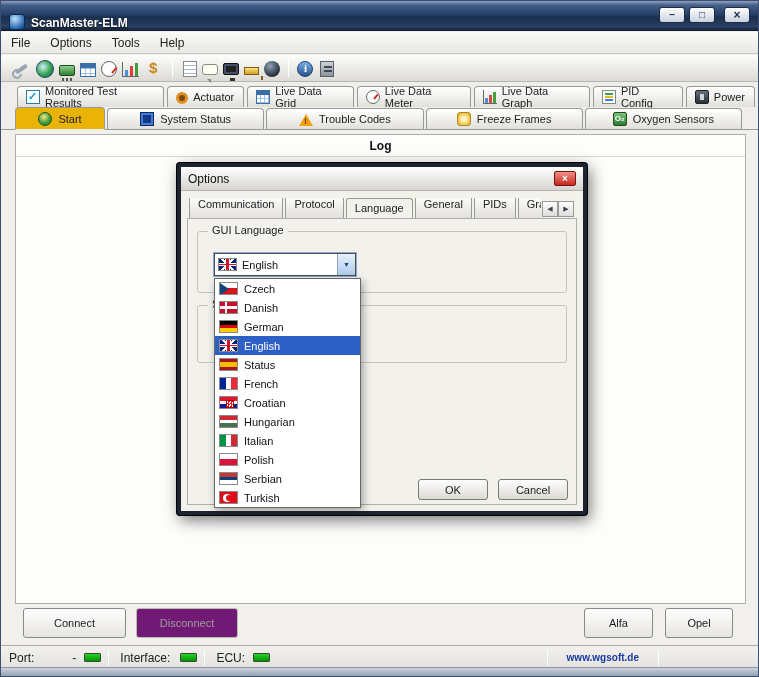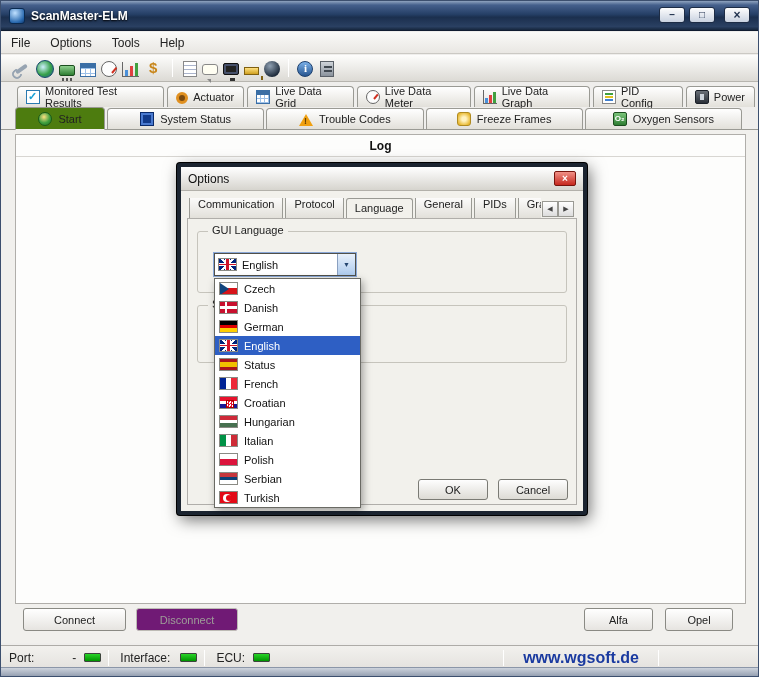--- a/index.html
+++ b/index.html
@@ -5,21 +5,21 @@
   * { margin:0; padding:0; box-sizing:border-box; }
   html,body { background:#9aa7ba; }
   body { font-family:"Liberation Sans", sans-serif; }
 
   .window { position:relative; width:759px; height:677px; background:#efeeec;
             border:1px solid #3c4f6e; overflow:hidden; }
 
   
   .titlebar { position:absolute; left:0; top:0; right:0; height:30px;
     background:linear-gradient(to bottom,#8fa3bf 0%,#45608c 14%,#253f66 46%,#1b2f4e 56%,#2a4062 88%,#16263d 100%);
-    border-bottom:1px solid #101c30; display:flex; align-items:center; }
+    border-bottom:1px solid #101c30; display:flex; align-items:flex-end; }
   .app-icon { width:16px; height:16px; margin:0 6px 0 8px; border-radius:3px;
     background:radial-gradient(circle at 5px 4px,#bfe0ff,#2a6ab0 70%,#123a70); border:1px solid #0a2a50; }
   .title-text { color:#fff; font-size:12px; font-weight:bold; text-shadow:0 1px 2px #000; }
   .win-controls { position:absolute; right:8px; top:6px; display:flex; gap:4px; }
   .win-btn { width:26px; height:16px; border:1px solid #1d2c45; border-radius:3px;
     background:linear-gradient(#fdfdfd,#c9d2e0); color:#22334f; font-size:10px;
     display:flex; align-items:center; justify-content:center; line-height:1; }
   .win-btn.close { margin-left:5px; }
   .wb-min::after { content:"–"; font-weight:bold; }
   .wb-max::after { content:"□"; }
@@ -85,21 +85,21 @@
   .tabrow1 { position:absolute; left:0; top:84px; right:0; height:22px; display:flex;
     align-items:flex-end; padding-left:16px; }
   .tab1 { display:flex; align-items:center; gap:5px; font-size:11px; color:#222;
     border:1px solid #9a9a94; border-bottom:none; border-radius:4px 4px 0 0;
     background:linear-gradient(#ffffff,#e2e0da); padding:3px 9px 3px 8px; margin-right:3px; height:21px; }
   .tabrow2 { position:absolute; left:0; top:106px; right:0; height:23px; display:flex;
     align-items:flex-end; padding:0 14px; border-bottom:1px solid #9a9a94; background:transparent; }
   .tab2 { flex:1; display:flex; align-items:center; justify-content:center; gap:6px; font-size:11px;
     color:#222; border:1px solid #9a9a94; border-bottom:none; border-radius:4px 4px 0 0;
     background:linear-gradient(#ffffff,#e2e0da); height:21px; margin-right:2px; }
-  .tab2.active { flex:0 0 90px; background:#4d7c0f; height:23px; position:relative; z-index:2;
+  .tab2.active { flex:0 0 90px; background:#eab308; height:23px; position:relative; z-index:2;
     margin-bottom:-1px; border-bottom:1px solid #f1f0ed; }
 
   .ic { width:14px; height:14px; position:relative; display:inline-block; flex:none; }
   .ic-results { background:#fff; border:1px solid #2a7ab0; }
   .ic-results::after { content:"\2713"; position:absolute; left:1px; top:-1px; color:#17a0d4; font-size:11px; font-weight:bold; }
   .ic-actuator { width:12px; height:12px; margin-top:1px; border:3px solid #e09020; border-radius:50%; background:#7a4a10; }
   .ic-grid { background-color:#fff; border:1px solid #3a6ea5;
     background-image:linear-gradient(#3a6ea5 0 4px,transparent 4px),
       repeating-linear-gradient(to bottom,transparent 0 3px,#9cc0e8 3px 4px),
       repeating-linear-gradient(to right,transparent 0 3px,#9cc0e8 3px 4px); }
@@ -126,21 +126,21 @@
   .ic-o2::after { content:"O\2082"; position:absolute; left:1px; top:1px; color:#fff; font-size:8px; font-weight:bold; }
 
   
   .main-bg { position:absolute; left:0; top:129px; right:0; bottom:33px; background:#f1f0ed; }
   .log-panel { position:absolute; left:14px; top:133px; width:731px; height:470px;
     background:#fdfdfc; border:1px solid #b0aeaa; }
   .log-header { height:22px; display:flex; align-items:center; justify-content:center;
     font-size:12px; font-weight:bold; color:#111; border-bottom:1px solid #d8d6d2; }
 
   
-  .btn { position:absolute; height:23px; border:1px solid #8a8a84; border-radius:3px;
+  .btn { position:absolute; height:30px; border:1px solid #8a8a84; border-radius:3px;
     background:linear-gradient(#ffffff,#e6e4e0); font-size:11px; color:#222;
     display:flex; align-items:center; justify-content:center; }
   .btn-connect { left:22px; top:607px; width:103px; }
   .btn-disconnect { left:135px; top:607px; width:102px; color:#9e9e98; border-color:#bdbbb5; background:#701a75; }
   .btn-alfa { left:583px; top:607px; width:69px; }
   .btn-opel { left:664px; top:607px; width:68px; }
 
   
   .statusbar { position:absolute; left:0; right:0; top:644px; height:24px;
     border-top:1px solid #aeaca8; background:linear-gradient(#f2f1ee,#e4e2de);
@@ -149,21 +149,21 @@
   .led { width:17px; height:9px; border:1px solid #3c443c; border-radius:1px;
     background:linear-gradient(#28d428,#009400); }
   .sb-port-label { margin-left:8px; }
   .sb-port-value { margin-left:38px; }
   .sb-port-led { margin-left:8px; }
   .sb-if-label { margin-left:4px; }
   .sb-if-led { margin-left:10px; }
   .sb-ecu-label { margin-left:4px; }
   .sb-ecu-led { margin-left:8px; }
   .sb-spacer { flex:1; }
-  .website { font-weight:bold; color:#1a3aa0; padding:0 12px; font-size:16px; }
+  .website { font-weight:bold; color:#1a3aa0; padding:0 12px; font-size:10px; }
   .sb-right-pad { width:92px; }
   .bottom-frame { position:absolute; left:0; right:0; bottom:0; height:9px;
     background:linear-gradient(#cdd3dc,#96a1b3); border-top:1px solid #8b96a8; }
 
   
   .dialog { position:absolute; left:176px; top:162px; width:410px; height:352px;
     border:4px solid #1b2430; border-radius:3px; background:#f2f1ec; z-index:100;
     box-shadow:3px 5px 16px rgba(0,0,0,.55), 0 0 0 1px #000; }
   .dlg-title { height:24px; background:linear-gradient(#ffffff,#d6d4ce);
     border-bottom:1px solid #b2b0aa; display:flex; align-items:center; padding:0 7px; }

